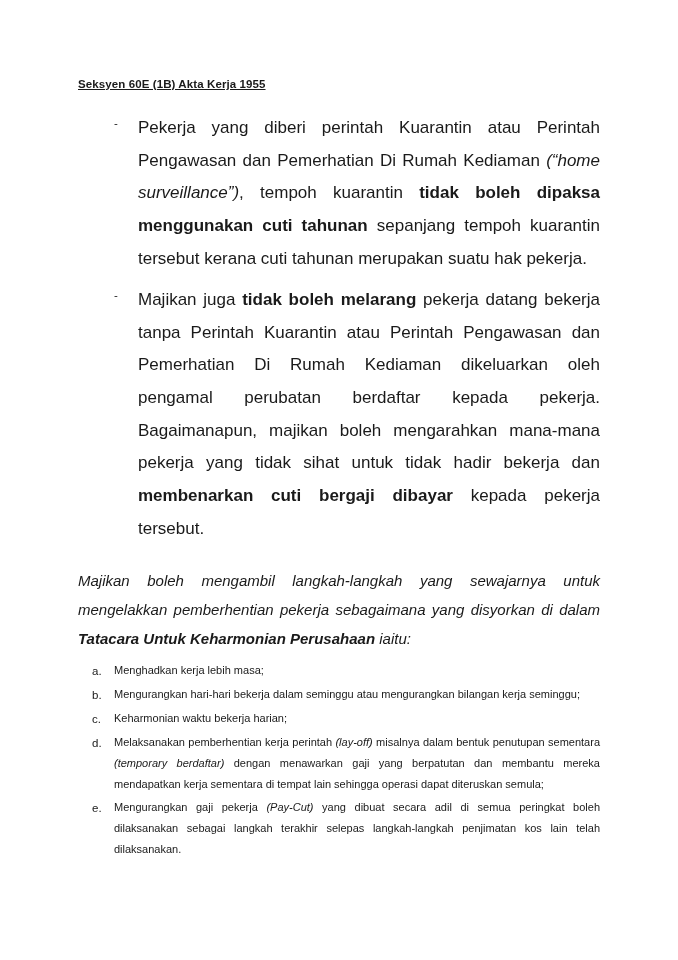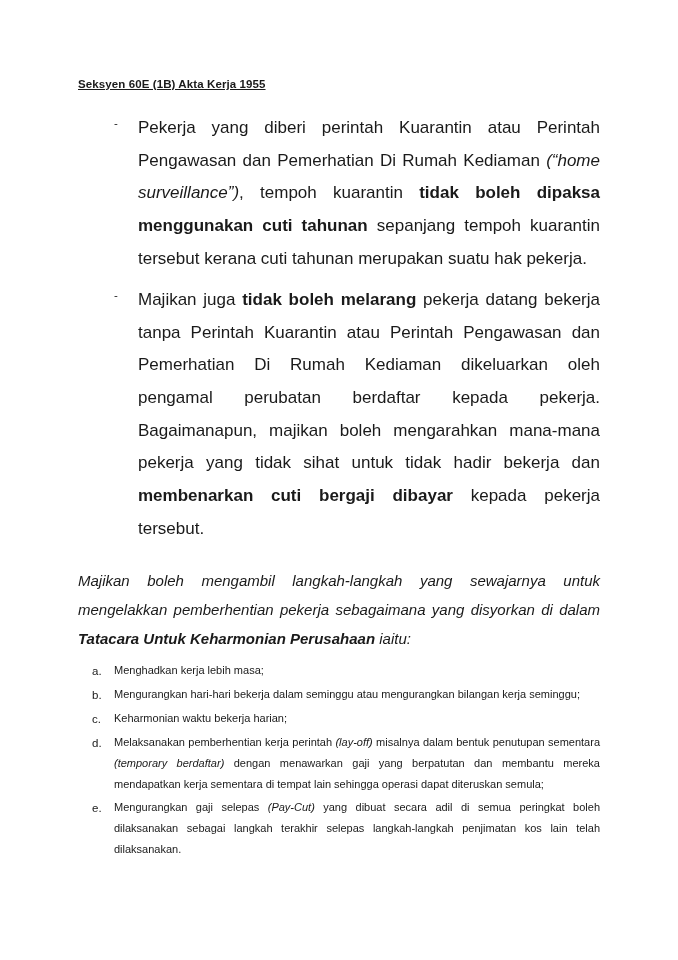--- a/index.html
+++ b/index.html
@@ -118,17 +118,17 @@
       <div class="alpha-item">
         <div class="alpha-marker">c.</div>
         <div class="alpha-body"><span>Keharmonian waktu bekerja harian;</span></div>
       </div>
       <div class="alpha-item">
         <div class="alpha-marker">d.</div>
         <div class="alpha-body"><span>Melaksanakan pemberhentian kerja perintah </span><i>(lay-off)</i><span> misalnya dalam bentuk penutupan sementara </span><i>(temporary berdaftar)</i><span> dengan menawarkan gaji yang berpatutan dan membantu mereka mendapatkan kerja sementara di tempat lain sehingga operasi dapat diteruskan semula;</span></div>
       </div>
       <div class="alpha-item">
         <div class="alpha-marker">e.</div>
-        <div class="alpha-body"><span>Mengurangkan gaji selepas </span><i>(Pay-Cut)</i><span> yang dibuat secara adil di semua peringkat boleh dilaksanakan sebagai langkah terakhir selepas langkah-langkah penjimatan kos lain telah dilaksanakan.</span></div>
+        <div class="alpha-body"><span>Mengurangkan gaji pekerja </span><i>(Pay-Cut)</i><span> yang dibuat secara adil di semua peringkat boleh dilaksanakan sebagai langkah terakhir selepas langkah-langkah penjimatan kos lain telah dilaksanakan.</span></div>
       </div>
     </div>
 
 </div>
 
 </body></html>

